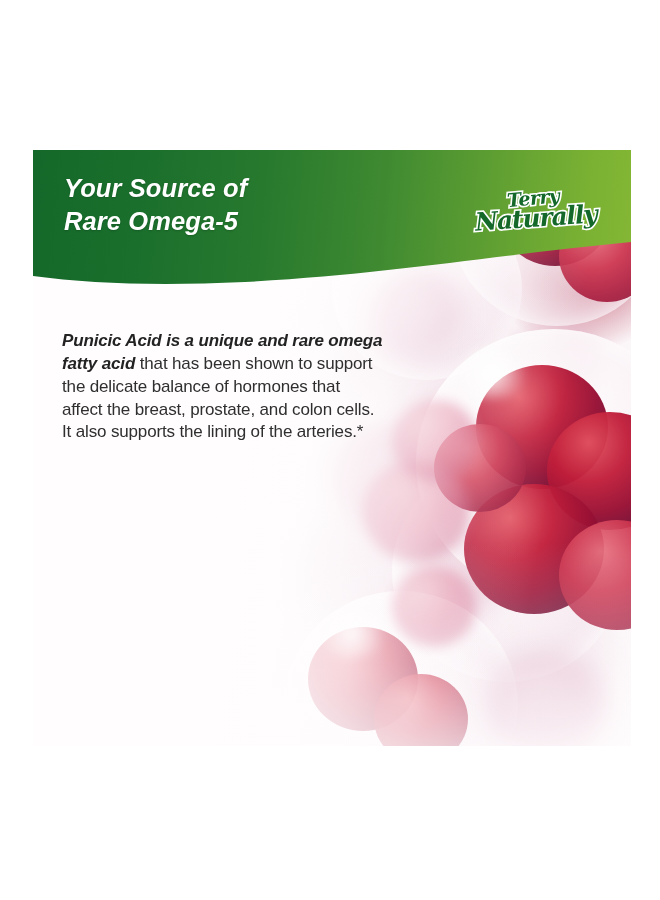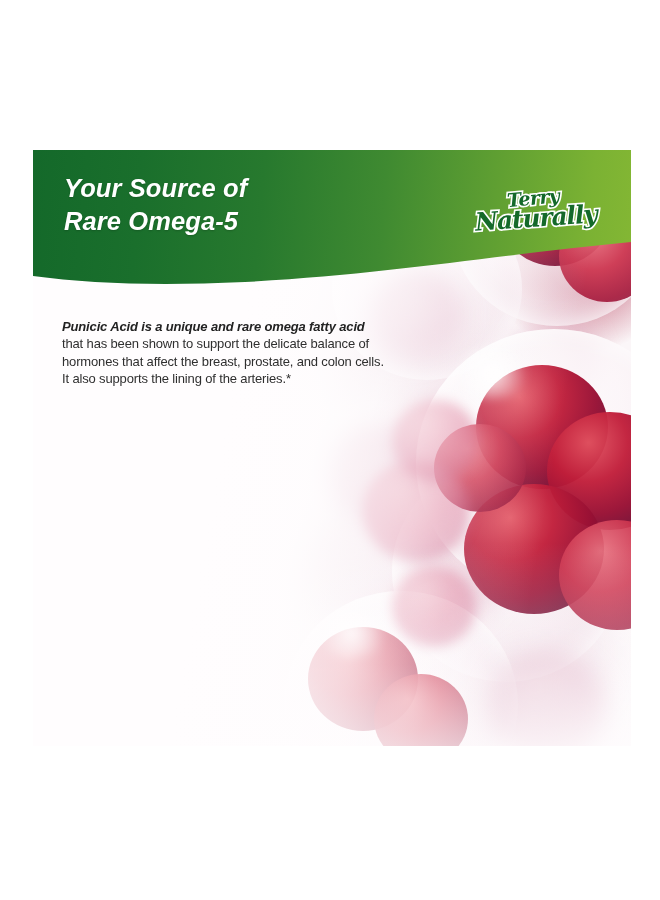--- a/index.html
+++ b/index.html
@@ -199,24 +199,24 @@
     top: 17px;
     font-size: 25px;
     letter-spacing: -1.1px;
     transform: rotate(1.5deg);
   }
 
   
   #body-copy {
     position: absolute;
     left: 29px;
-    top: 168px;
+    top: 180px;
     width: 322px;
     color: #2f2f2f;
-    font-size: 13px;
+    font-size: 17px;
     line-height: 1.345;
     letter-spacing: -.15px;
   }
   #body-copy .lead {
     font-style: italic;
     font-weight: bold;
     color: #232323;
   }
 
   #callout {

